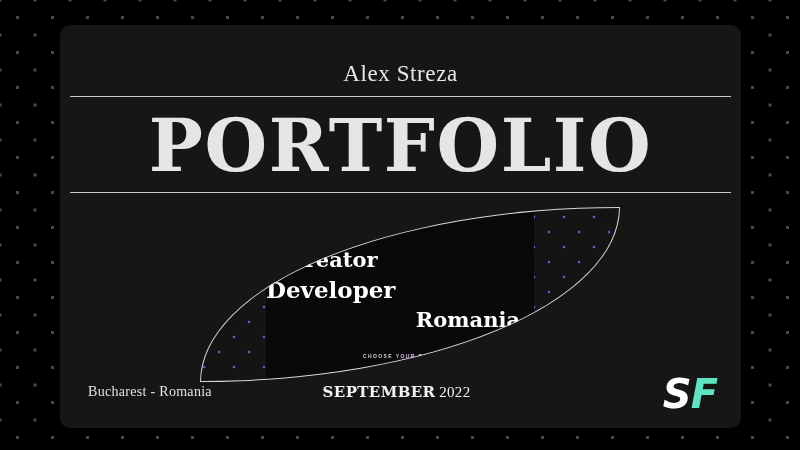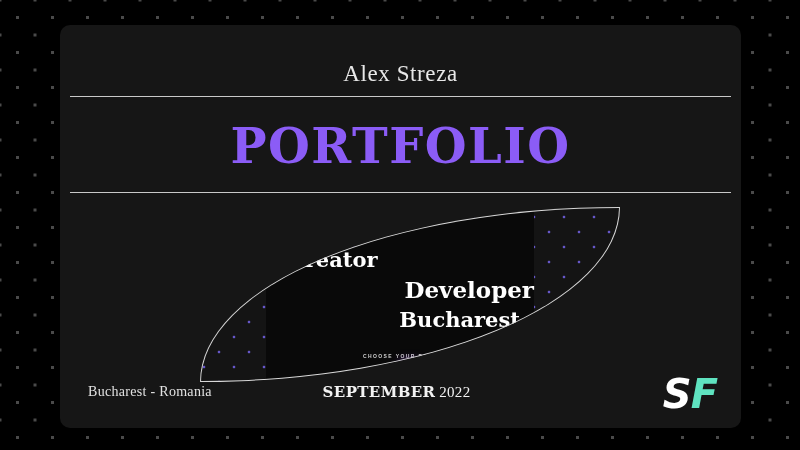--- a/index.html
+++ b/index.html
@@ -49,23 +49,23 @@
     color:#e8e8e8;
     letter-spacing:.6px;
   }
 
   #portfolio {
     position:absolute;
     top:84px; left:0; right:0;
     text-align:center;
     font-family:"DejaVu Serif", serif;
     font-weight:700;
-    font-size:48px;
+    font-size:72px;
     line-height:74px;
-    color:#8b5cf6;
+    color:#e5e5e5;
     letter-spacing:1.5px;
   }
 
   
   #preview-wrap {
     position:absolute;
     left:140px; top:182px;
     width:420px; height:175px;
   }
   #preview-clip {
@@ -122,21 +122,21 @@
   }
   .role {
     font-family:"DejaVu Serif", serif;
     font-weight:700;
     color:#ffffff;
     font-size:21px;
     line-height:30px;
     white-space:nowrap;
   }
   .role.r1 { text-align:left;   padding-left:22px; }
-  .role.r2 { text-align:right; font-size:23px; }
+  .role.r2 { text-align:left; font-size:23px; }
   .role.r3 { text-align:right;  padding-right:14px; font-size:21px; }
 
   #cta {
     position:absolute;
     left:66px; top:146px;
     width:268px;
     text-align:center;
     font-family:"Liberation Sans", sans-serif;
     font-size:5px;
     font-weight:700;
@@ -208,21 +208,21 @@
     <div id="preview-clip">
       <div id="preview-bg"></div>
       <div id="preview-dots"></div>
       <div id="preview-panel"></div>
 
       <div id="preview-brand">Streza</div>
 
       <div id="roles">
         <div class="role r1">Creator</div>
         <div class="role r2">Developer</div>
-        <div class="role r3">Bucharest</div>
+        <div class="role r3">Romania</div>
       </div>
 
       <div id="cta">CHOOSE YOUR PATH</div>
       <div id="cta-button"></div>
     </div>
     <div id="preview-outline"></div>
   </div>
 
   <div id="location">Bucharest - Romania</div>
 

